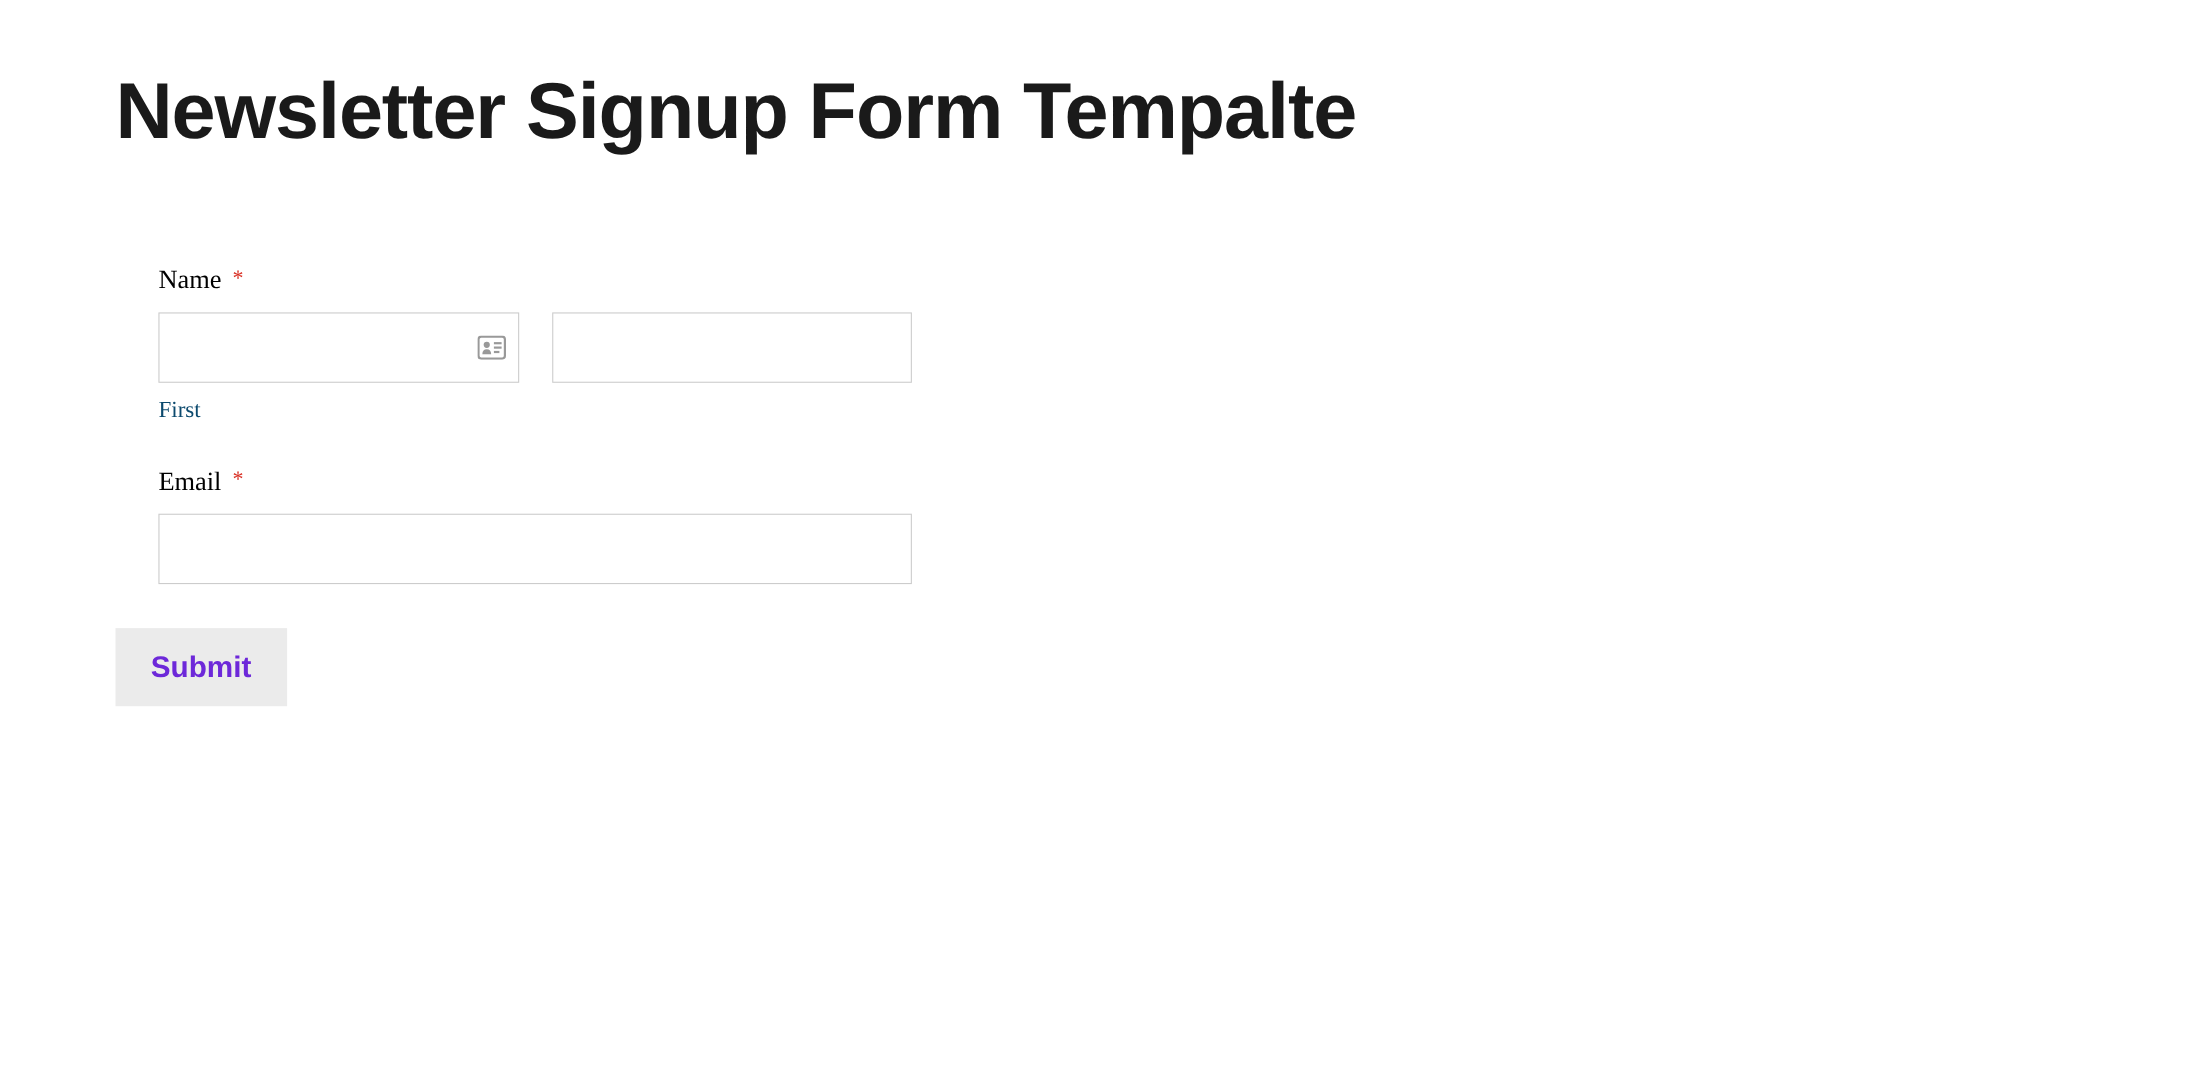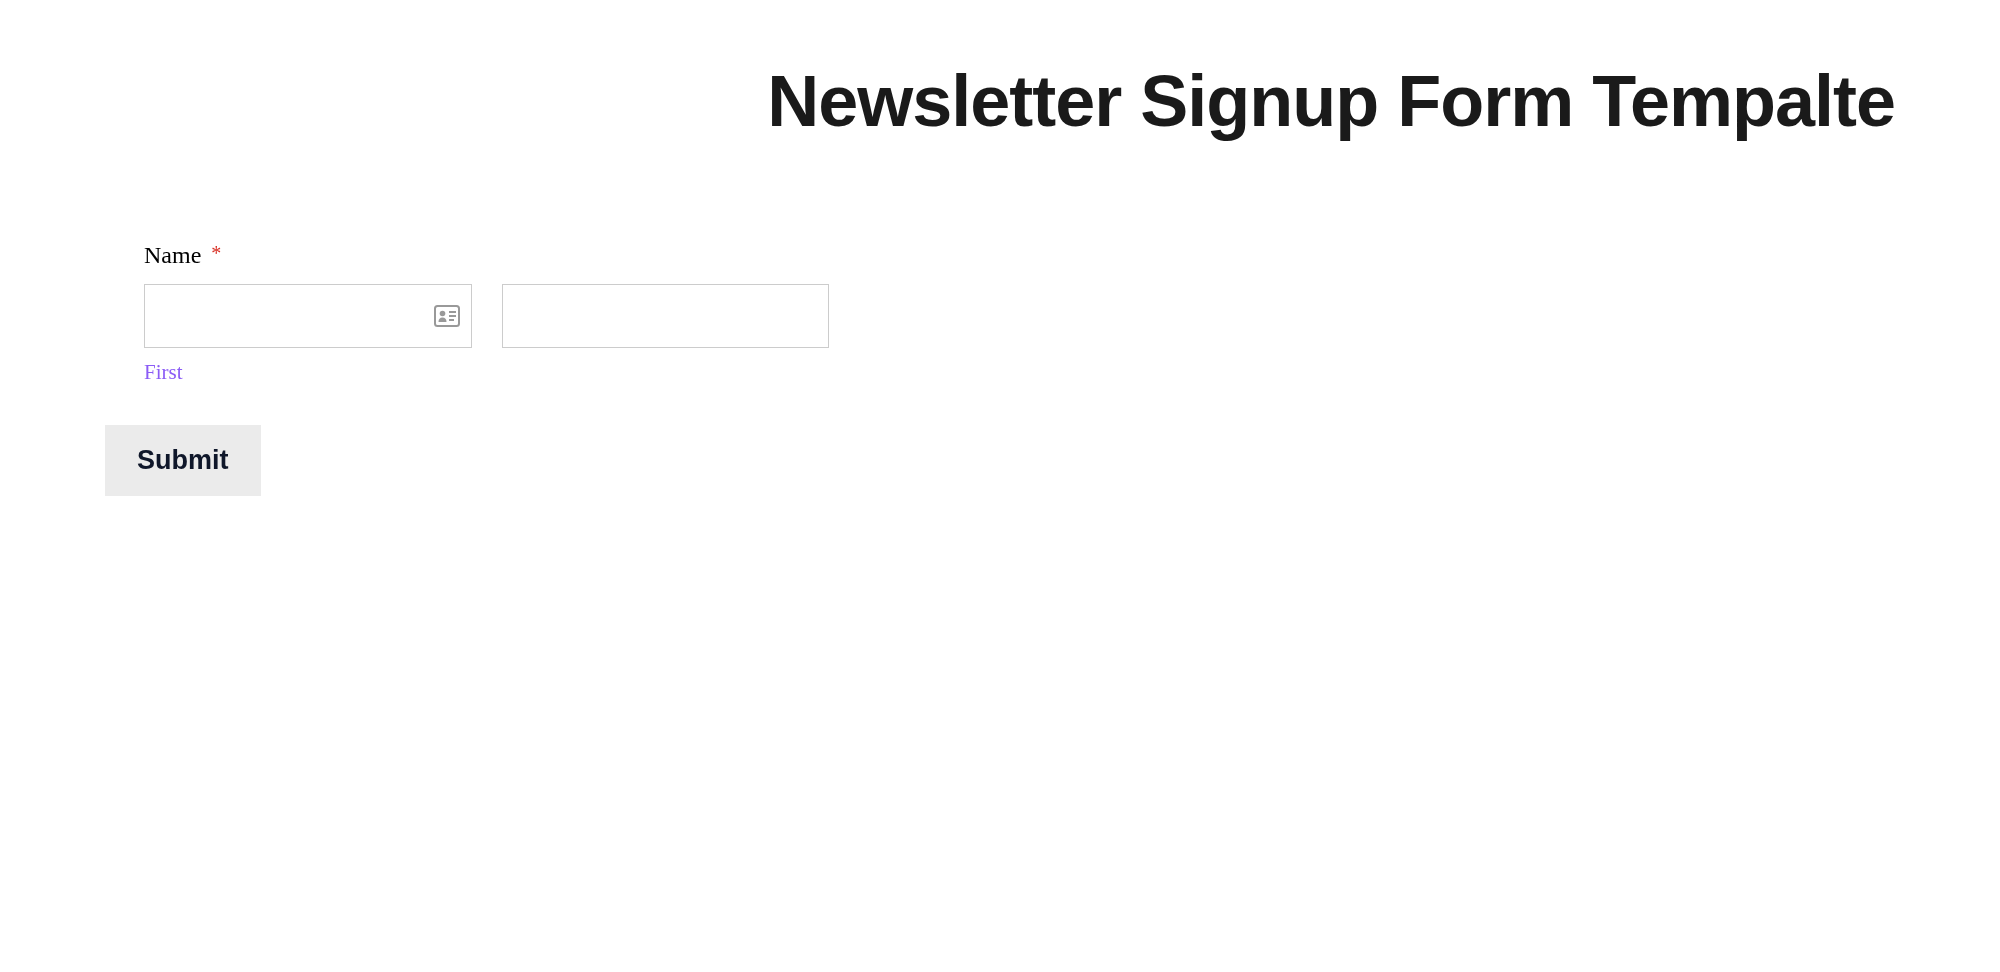--- a/index.html
+++ b/index.html
@@ -14,21 +14,20 @@
       padding: 60px 105px;
     }
     
     .page-title {
       font-family: 'Segoe UI', Arial, sans-serif;
       font-size: 72px;
       font-weight: 700;
       color: #1a1a1a;
       margin-bottom: 100px;
       letter-spacing: -1px;
-      text-align: right;
     }
     
     .form-container {
       width: 724px;
     }
     
     .form-group {
       margin-bottom: 40px;
       margin-left: 39px;
     }
@@ -82,41 +81,41 @@
       right: 12px;
       top: 50%;
       transform: translateY(-50%);
       width: 26px;
       height: 22px;
     }
     
     .sublabel {
       font-family: Georgia, 'Times New Roman', serif;
       font-size: 21px;
-      color: #8b5cf6;
+      color: #0c4a6e;
       margin-top: 12px;
     }
     
     .email-input {
       width: 100%;
       height: 64px;
       border: 1px solid #cccccc;
       font-size: 20px;
       padding: 10px 14px;
       font-family: Georgia, serif;
       background: #ffffff;
     }
     
     .submit-button {
       background: #ebebeb;
       border: none;
       font-family: 'Segoe UI', Arial, sans-serif;
       font-size: 27px;
       font-weight: 700;
-      color: #0f172a;
+      color: #6d28d9;
       padding: 20px 32px;
       cursor: pointer;
     }
   </style>
 </head>
 <body>
 
 <h1 class="page-title">Newsletter Signup Form Tempalte</h1>
 
 <div class="form-container">
@@ -144,16 +143,23 @@
         <div class="sublabel">First</div>
       </div>
       <div class="name-col">
         <div class="input-wrapper">
           <input type="text" class="text-input" value="" style="">
         </div>
       </div>
     </div>
   </div>
   
+  <div class="form-group">
+    <label class="field-label">
+      <span>Email</span>
+      <span class="required-asterisk">*</span>
+    </label>
+    <input type="email" class="email-input" value="" style="">
+  </div>
   
   <button class="submit-button">Submit</button>
   
 </div>
 
 </body></html>

